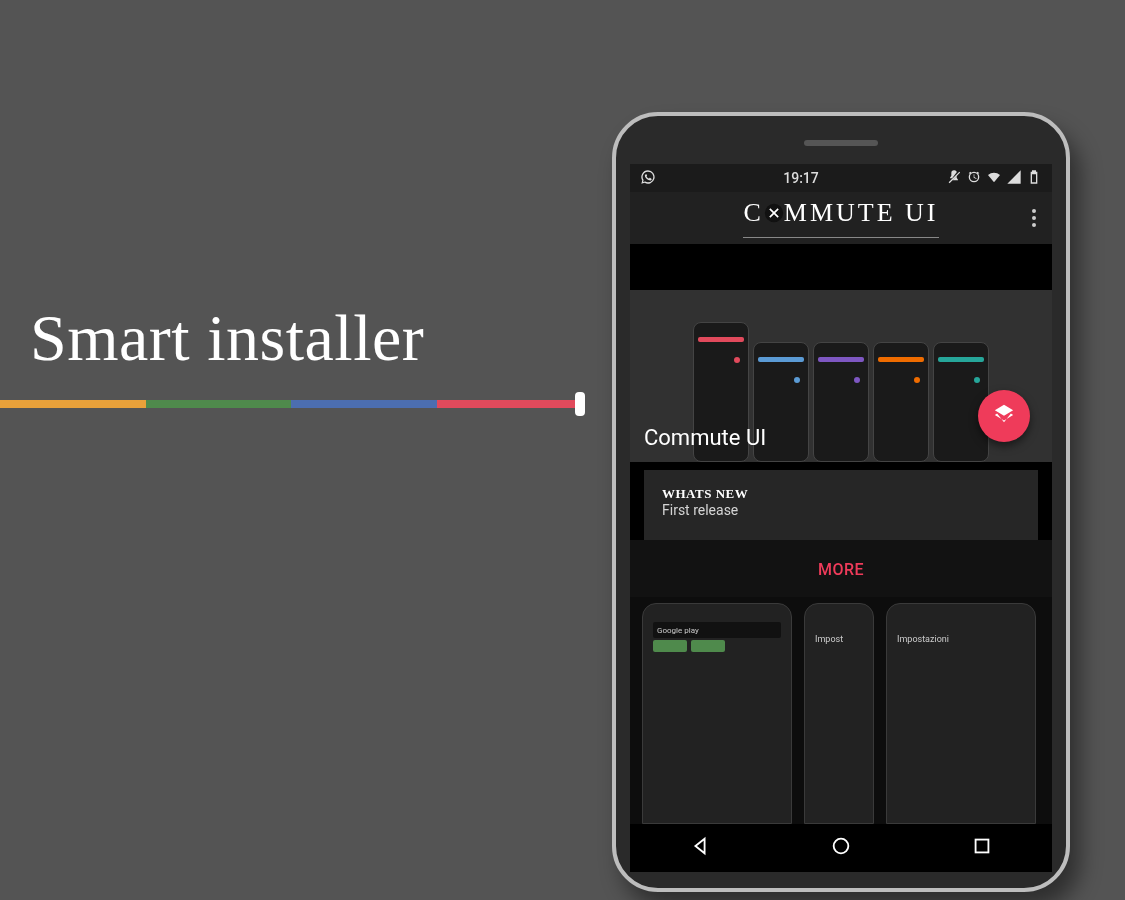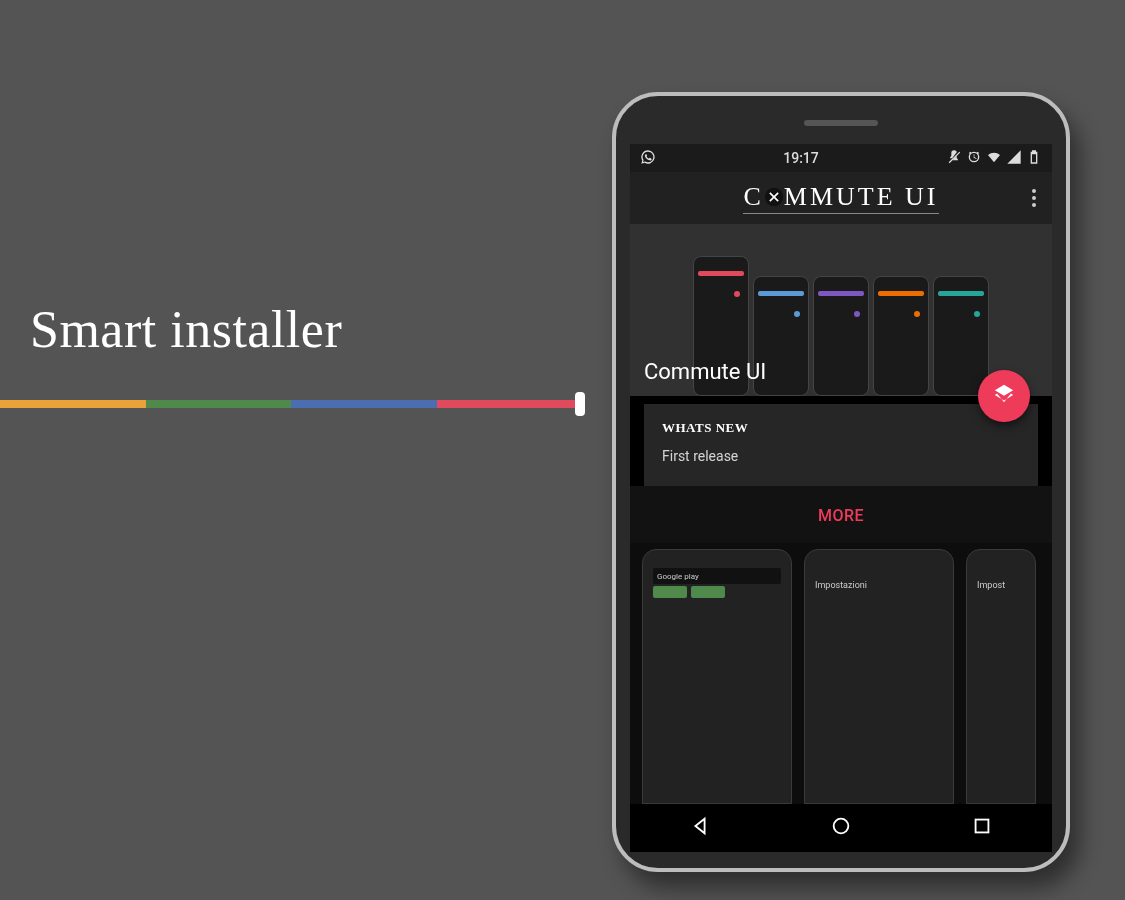--- a/index.html
+++ b/index.html
@@ -11,21 +11,21 @@
     overflow: hidden;
     position: relative;
   }
 
   
   .headline {
     position: absolute;
     left: 30px;
     top: 300px;
     color: #fff;
-    font-size: 52px;
+    font-size: 66px;
     font-weight: 400;
     letter-spacing: 0.5px;
   }
   .rainbow {
     position: absolute;
     left: 0;
     top: 400px;
     width: 582px;
     height: 8px;
     display: flex;
@@ -42,21 +42,21 @@
     width: 10px;
     height: 24px;
     background: #fff;
     border-radius: 4px;
   }
 
   
   .phone {
     position: absolute;
     left: 612px;
-    top: 92px;
+    top: 112px;
     width: 458px;
     height: 780px;
     background: #2a2a2a;
     border: 4px solid #bdbdbd;
     border-radius: 46px;
     box-shadow: 10px 16px 22px rgba(0,0,0,0.45);
     overflow: hidden;
   }
   .phone-speaker {
     position: absolute;
@@ -104,41 +104,42 @@
     align-items: center;
     justify-content: center;
     position: relative;
     color: #fff;
   }
   .appbar-title {
     font-family: Georgia, serif;
     font-size: 26px;
     letter-spacing: 3px;
     border-bottom: 1px solid #888;
-    padding-bottom: 1px;
+    padding-bottom: 9px;
   }
   .appbar-title .tool-icon { display:inline-flex; width:20px; height:20px; vertical-align:-2px; }
   .appbar-overflow {
     position: absolute;
     right: 10px;
     top: 50%;
     transform: translateY(-50%);
     display: flex;
     flex-direction: column;
     gap: 3px;
     padding: 6px;
   }
   .appbar-overflow span { width: 4px; height: 4px; background: #ccc; border-radius: 50%; }
 
   
   .hero {
     height: 172px;
     background: #313131;
     position: relative;
     overflow: hidden;
+    margin-top: 46px;
   }
   .hero-title {
     position: absolute;
     left: 14px;
     bottom: 12px;
     color: #fff;
     font-size: 22px;
     font-weight: 400;
   }
   .hero-mocks {
@@ -211,21 +212,20 @@
   .card-title {
     color: #fff;
     font-size: 13px;
     font-weight: 700;
     letter-spacing: 0.5px;
     font-family: Liberation Serif, serif;
   }
   .card-body {
     color: #d4d4d4;
     font-size: 14px;
-    margin-top: 12px;
   }
 
   
   .more {
     color: #ef3b5a;
     text-align: center;
     font-size: 16px;
     font-weight: 500;
     letter-spacing: 0.5px;
     padding: 20px 12px 18px;
@@ -381,25 +381,25 @@
     </div>
 
     <div class="more">MORE</div>
 
     <div class="thumbstrip">
       <div class="thumb t1">
         <div class="t-bar">Google play</div>
         <div class="t-pill"></div>
           <div class="t-pill2"></div>
       </div>
+      <div class="thumb t2" style="min-width:70px">
+        <div class="t-label">Impost</div>
+      </div>
       <div class="thumb t2">
         <div class="t-label">Impostazioni</div>
-      </div>
-      <div class="thumb t2" style="min-width:70px">
-        <div class="t-label">Impost</div>
       </div>
     </div>
 
     <div class="navbar">
       <span>
         <svg viewBox="0 0 24 24">
             <path d="M17 4 7 12l10 8z"></path>
           </svg>
       </span>
       <span>

